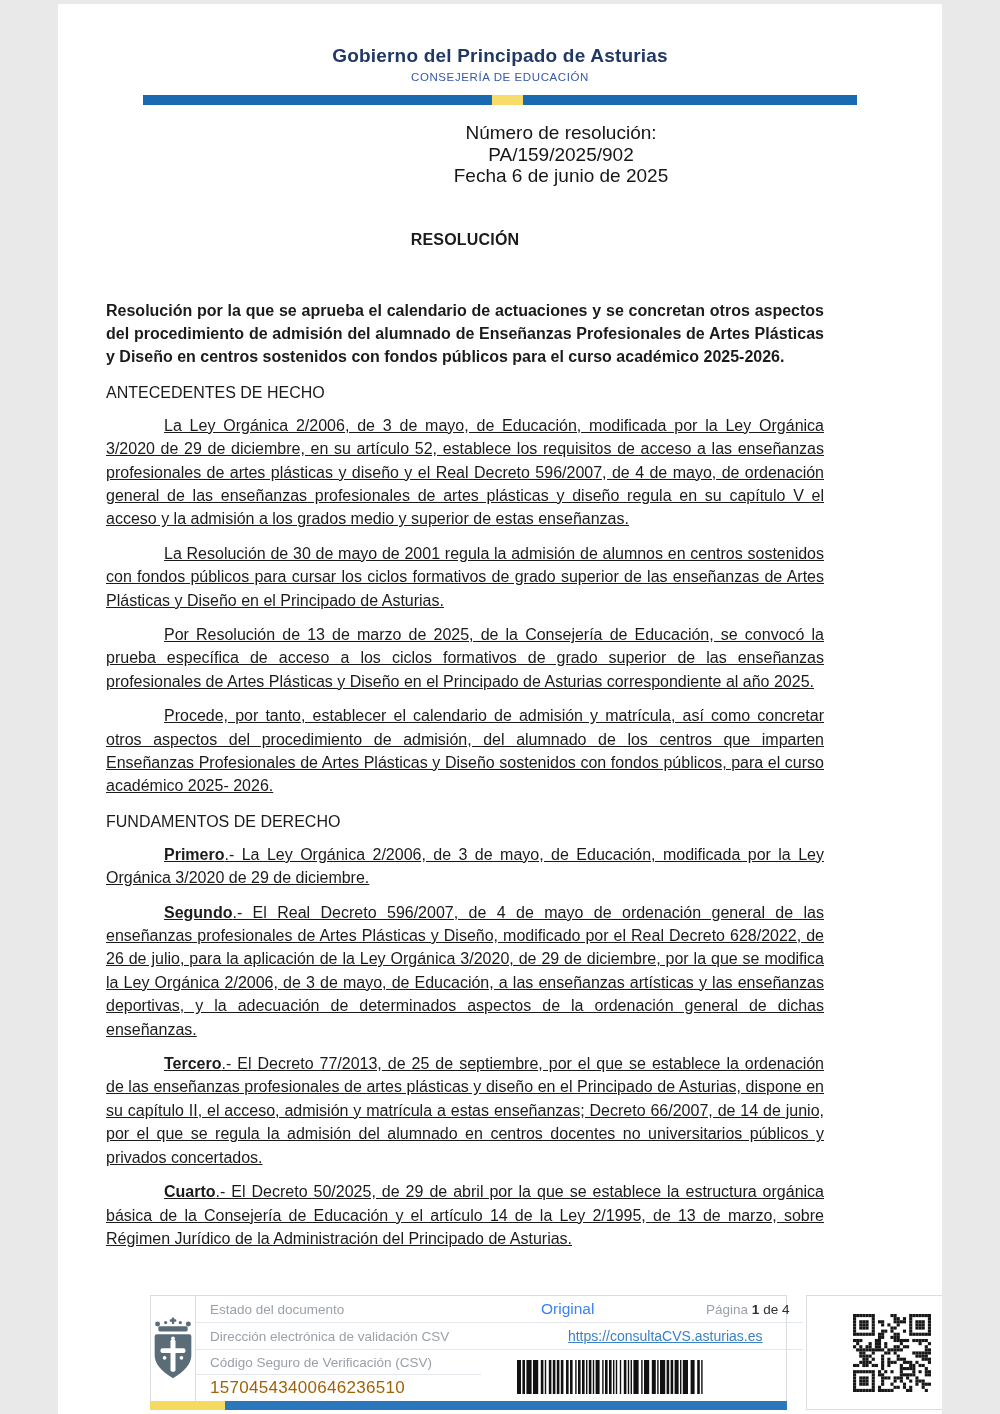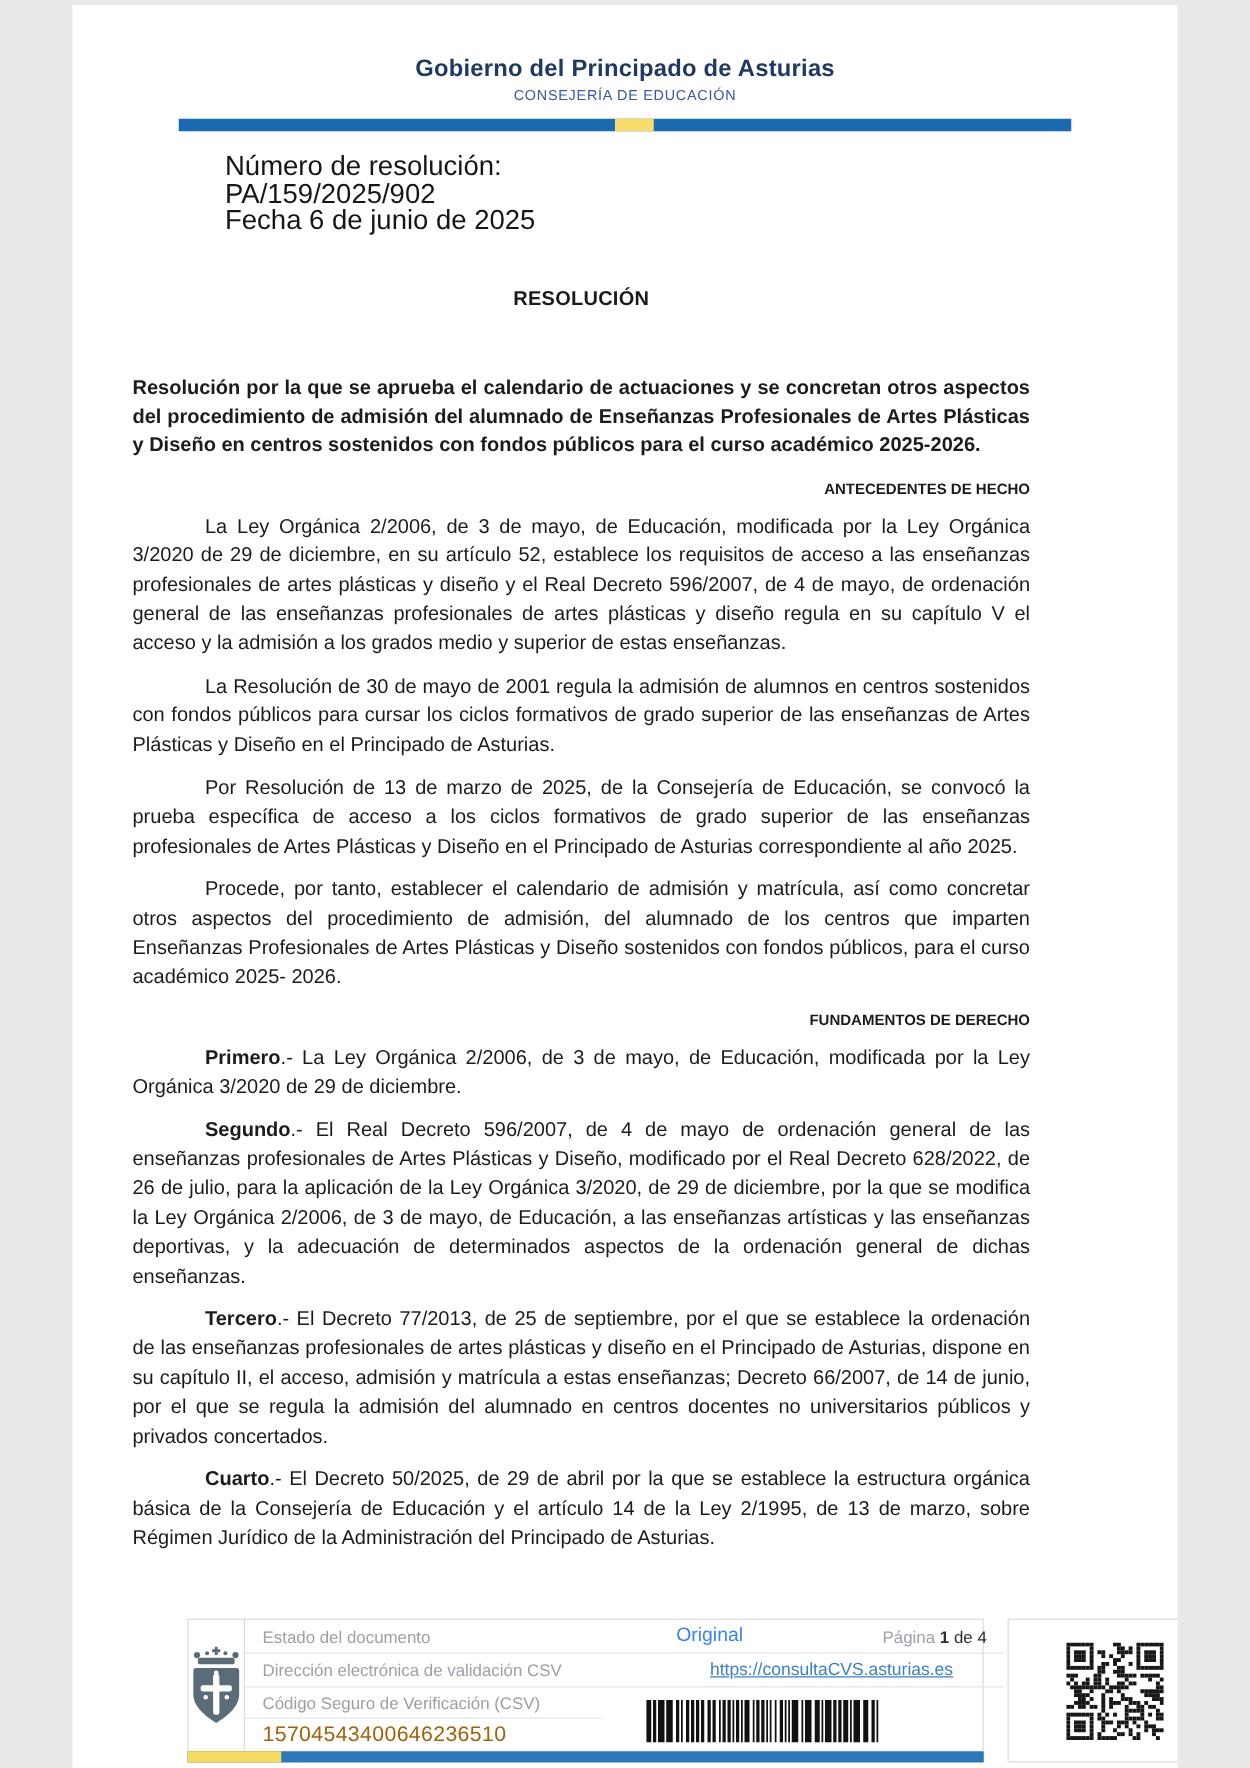--- a/index.html
+++ b/index.html
@@ -15,33 +15,33 @@
   }
 
   
   .hdr { text-align:center; padding-top:41px; }
   .gov-title { font-size:19px; font-weight:bold; color:#1f3864; letter-spacing:0.2px; }
   .gov-subtitle { font-size:11.5px; color:#3558a8; letter-spacing:0.6px; margin-top:4px; }
   .hdr-bar { position:relative; width:714px; height:10px; margin:12px auto 0; background:#1a6ab2; }
   .hdr-bar .yellow-seg { position:absolute; left:349px; top:0; width:31px; height:10px; background:#f8dc69; }
 
   
-  .meta { margin:17px 0 0 122px; font-size:22px; line-height:21.5px; color:#161616; }
+  .meta { margin:17px 0 0 122px; font-size:19px; line-height:21.5px; color:#161616;text-align:center; }
 
   
   .content { padding:0 118px 0 48px; }
   .doc-title { text-align:center; font-size:16px; font-weight:bold; margin-top:44px; letter-spacing:0.2px; }
   .summary {
     margin-top:50px; font-weight:bold; text-align:justify;
     font-size:16px; line-height:23.4px;
   }
-  .sec-h { text-align:right; font-size:12px; font-weight:bold; margin:15px 0 12px; }
+  .sec-h { text-align:left; font-size:16px; font-weight:normal; margin:15px 0 12px; }
   .body-p {
     text-align:justify; text-indent:58px;
-    font-size:16px; line-height:23.4px; margin-bottom:11px;
+    font-size:16px; line-height:23.4px; margin-bottom:11px;text-decoration:underline;
   }
   .body-p b { font-weight:bold; }
 
   
   .ft-box {
     position:absolute; left:92px; top:1291px; width:637px; height:106px;
     border:1px solid #d9dde1; border-bottom:none; display:flex;
   }
   .ft-logo-col { width:74px; border-right:1px solid #d9dde1; display:flex; align-items:center; justify-content:center; }
   .ft-rows { flex:1; display:flex; flex-direction:column; }

